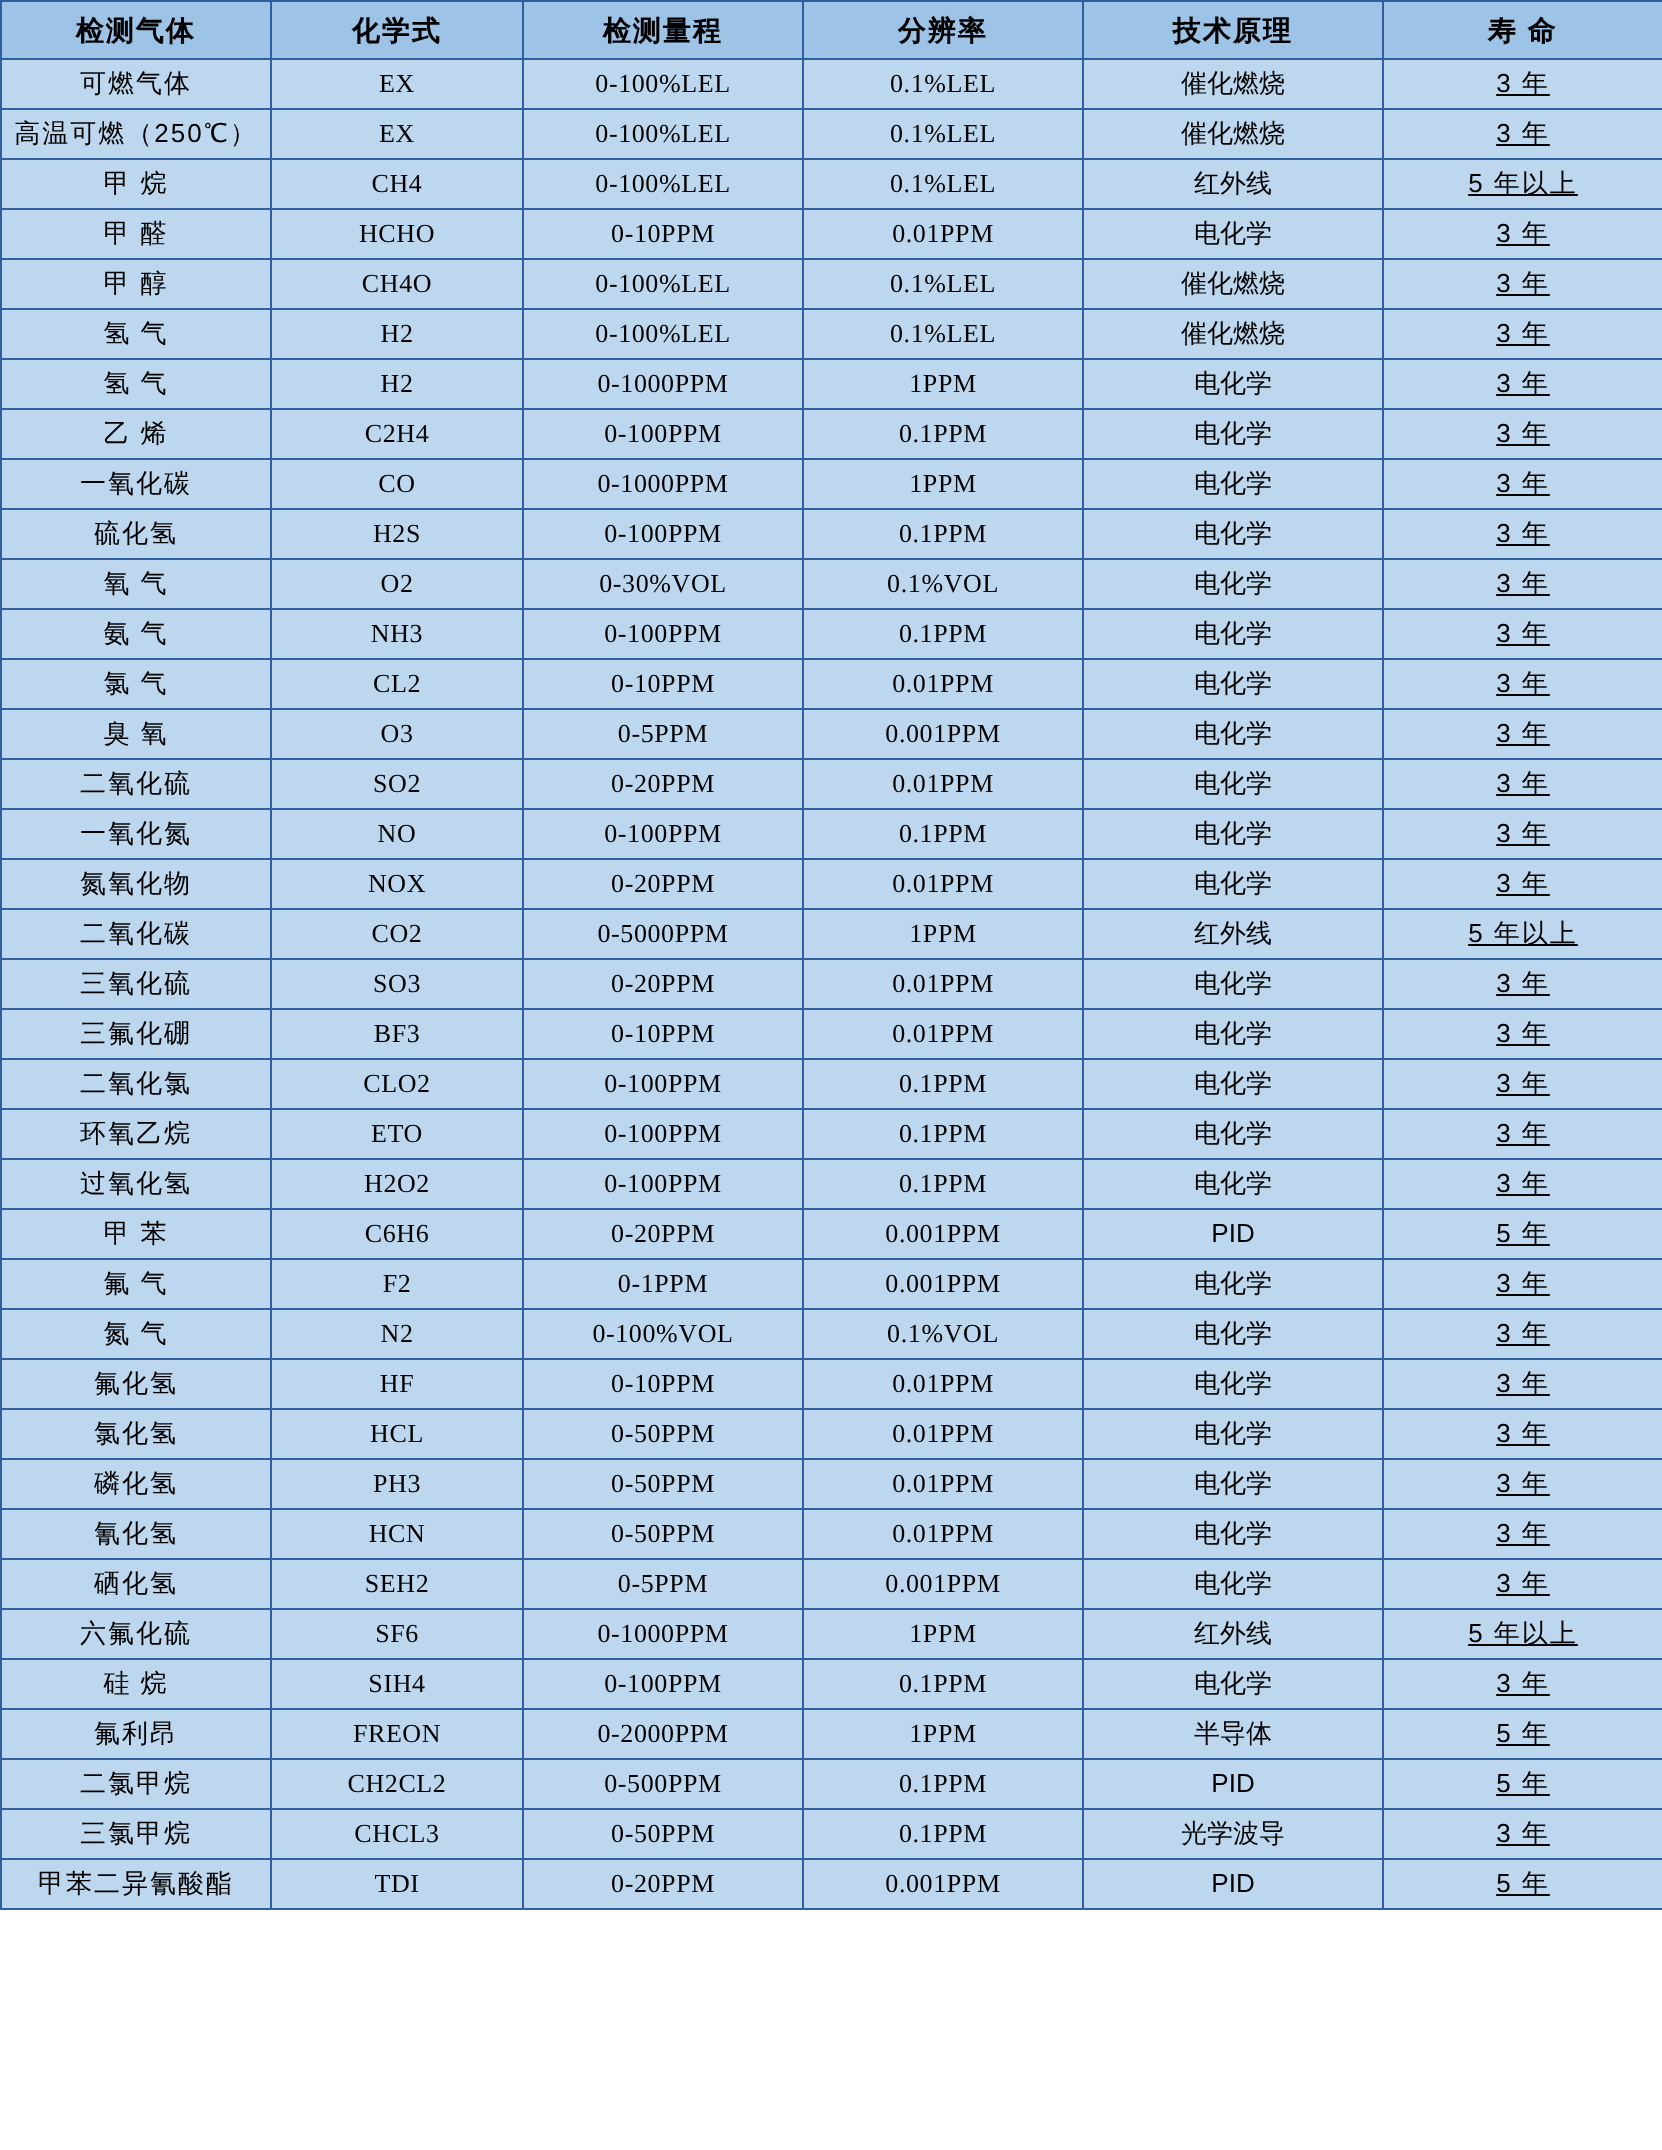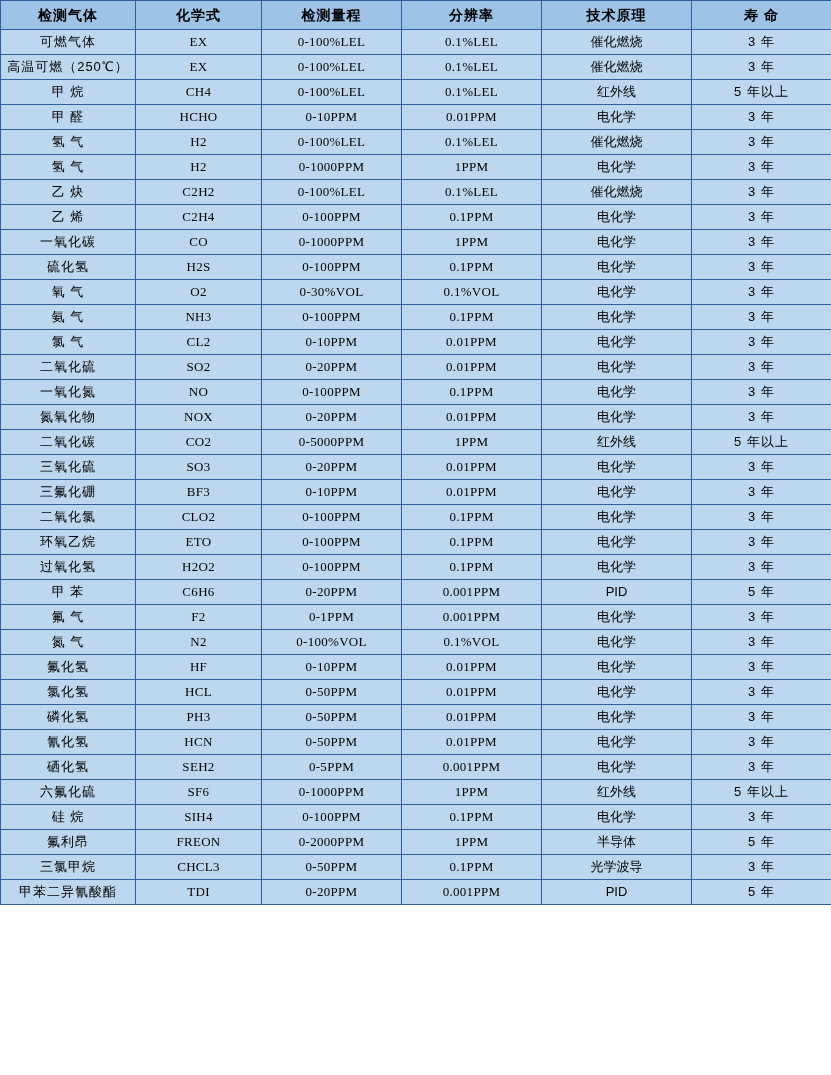--- a/index.html
+++ b/index.html
@@ -52,20 +52,21 @@
     margin-left: 23px;
   }
   td.col-formula,
   td.col-range,
   td.col-res {
     font-family: "Liberation Serif", serif;
     letter-spacing: 0.3px;
   }
   td.col-life {
     letter-spacing: 1px;
+    text-decoration: underline;
   }
   .c0 { width: 135px; }
   .c1 { width: 126px; }
   .c2 { width: 140px; }
   .c3 { width: 140px; }
   .c4 { width: 150px; }
   .c5 { width: 140px; }
 </style>
 </head>
 <body>
@@ -117,41 +118,41 @@
         </tr>
         <tr>
           <td class="col-name">甲 醛</td>
           <td class="col-formula">HCHO</td>
           <td class="col-range">0-10PPM</td>
           <td class="col-res">0.01PPM</td>
           <td class="col-tech">电化学</td>
           <td class="col-life">3 年</td>
         </tr>
         <tr>
+          <td class="col-name">甲 醇</td>
+          <td class="col-formula">CH4O</td>
+          <td class="col-range">0-100%LEL</td>
+          <td class="col-res">0.1%LEL</td>
+          <td class="col-tech">催化燃烧</td>
+          <td class="col-life">3 年</td>
+        </tr>
+        <tr>
           <td class="col-name">氢 气</td>
           <td class="col-formula">H2</td>
           <td class="col-range">0-100%LEL</td>
           <td class="col-res">0.1%LEL</td>
           <td class="col-tech">催化燃烧</td>
           <td class="col-life">3 年</td>
         </tr>
         <tr>
           <td class="col-name">氢 气</td>
           <td class="col-formula">H2</td>
           <td class="col-range">0-1000PPM</td>
           <td class="col-res">1PPM</td>
           <td class="col-tech">电化学</td>
-          <td class="col-life">3 年</td>
-        </tr>
-        <tr>
-          <td class="col-name">乙 炔</td>
-          <td class="col-formula">C2H2</td>
-          <td class="col-range">0-100%LEL</td>
-          <td class="col-res">0.1%LEL</td>
-          <td class="col-tech">催化燃烧</td>
           <td class="col-life">3 年</td>
         </tr>
         <tr>
           <td class="col-name">乙 烯</td>
           <td class="col-formula">C2H4</td>
           <td class="col-range">0-100PPM</td>
           <td class="col-res">0.1PPM</td>
           <td class="col-tech">电化学</td>
           <td class="col-life">3 年</td>
         </tr>
@@ -189,20 +190,28 @@
         </tr>
         <tr>
           <td class="col-name">氯 气</td>
           <td class="col-formula">CL2</td>
           <td class="col-range">0-10PPM</td>
           <td class="col-res">0.01PPM</td>
           <td class="col-tech">电化学</td>
           <td class="col-life">3 年</td>
         </tr>
         <tr>
+          <td class="col-name">臭 氧</td>
+          <td class="col-formula">O3</td>
+          <td class="col-range">0-5PPM</td>
+          <td class="col-res">0.001PPM</td>
+          <td class="col-tech">电化学</td>
+          <td class="col-life">3 年</td>
+        </tr>
+        <tr>
           <td class="col-name">二氧化硫</td>
           <td class="col-formula">SO2</td>
           <td class="col-range">0-20PPM</td>
           <td class="col-res">0.01PPM</td>
           <td class="col-tech">电化学</td>
           <td class="col-life">3 年</td>
         </tr>
         <tr>
           <td class="col-name">一氧化氮</td>
           <td class="col-formula">NO</td>
@@ -346,20 +355,28 @@
           <td class="col-res">0.1PPM</td>
           <td class="col-tech">电化学</td>
           <td class="col-life">3 年</td>
         </tr>
         <tr>
           <td class="col-name">氟利昂</td>
           <td class="col-formula">FREON</td>
           <td class="col-range">0-2000PPM</td>
           <td class="col-res">1PPM</td>
           <td class="col-tech">半导体</td>
+          <td class="col-life">5 年</td>
+        </tr>
+        <tr>
+          <td class="col-name">二氯甲烷</td>
+          <td class="col-formula">CH2CL2</td>
+          <td class="col-range">0-500PPM</td>
+          <td class="col-res">0.1PPM</td>
+          <td class="col-tech">PID</td>
           <td class="col-life">5 年</td>
         </tr>
         <tr>
           <td class="col-name">三氯甲烷</td>
           <td class="col-formula">CHCL3</td>
           <td class="col-range">0-50PPM</td>
           <td class="col-res">0.1PPM</td>
           <td class="col-tech">光学波导</td>
           <td class="col-life">3 年</td>
         </tr>

